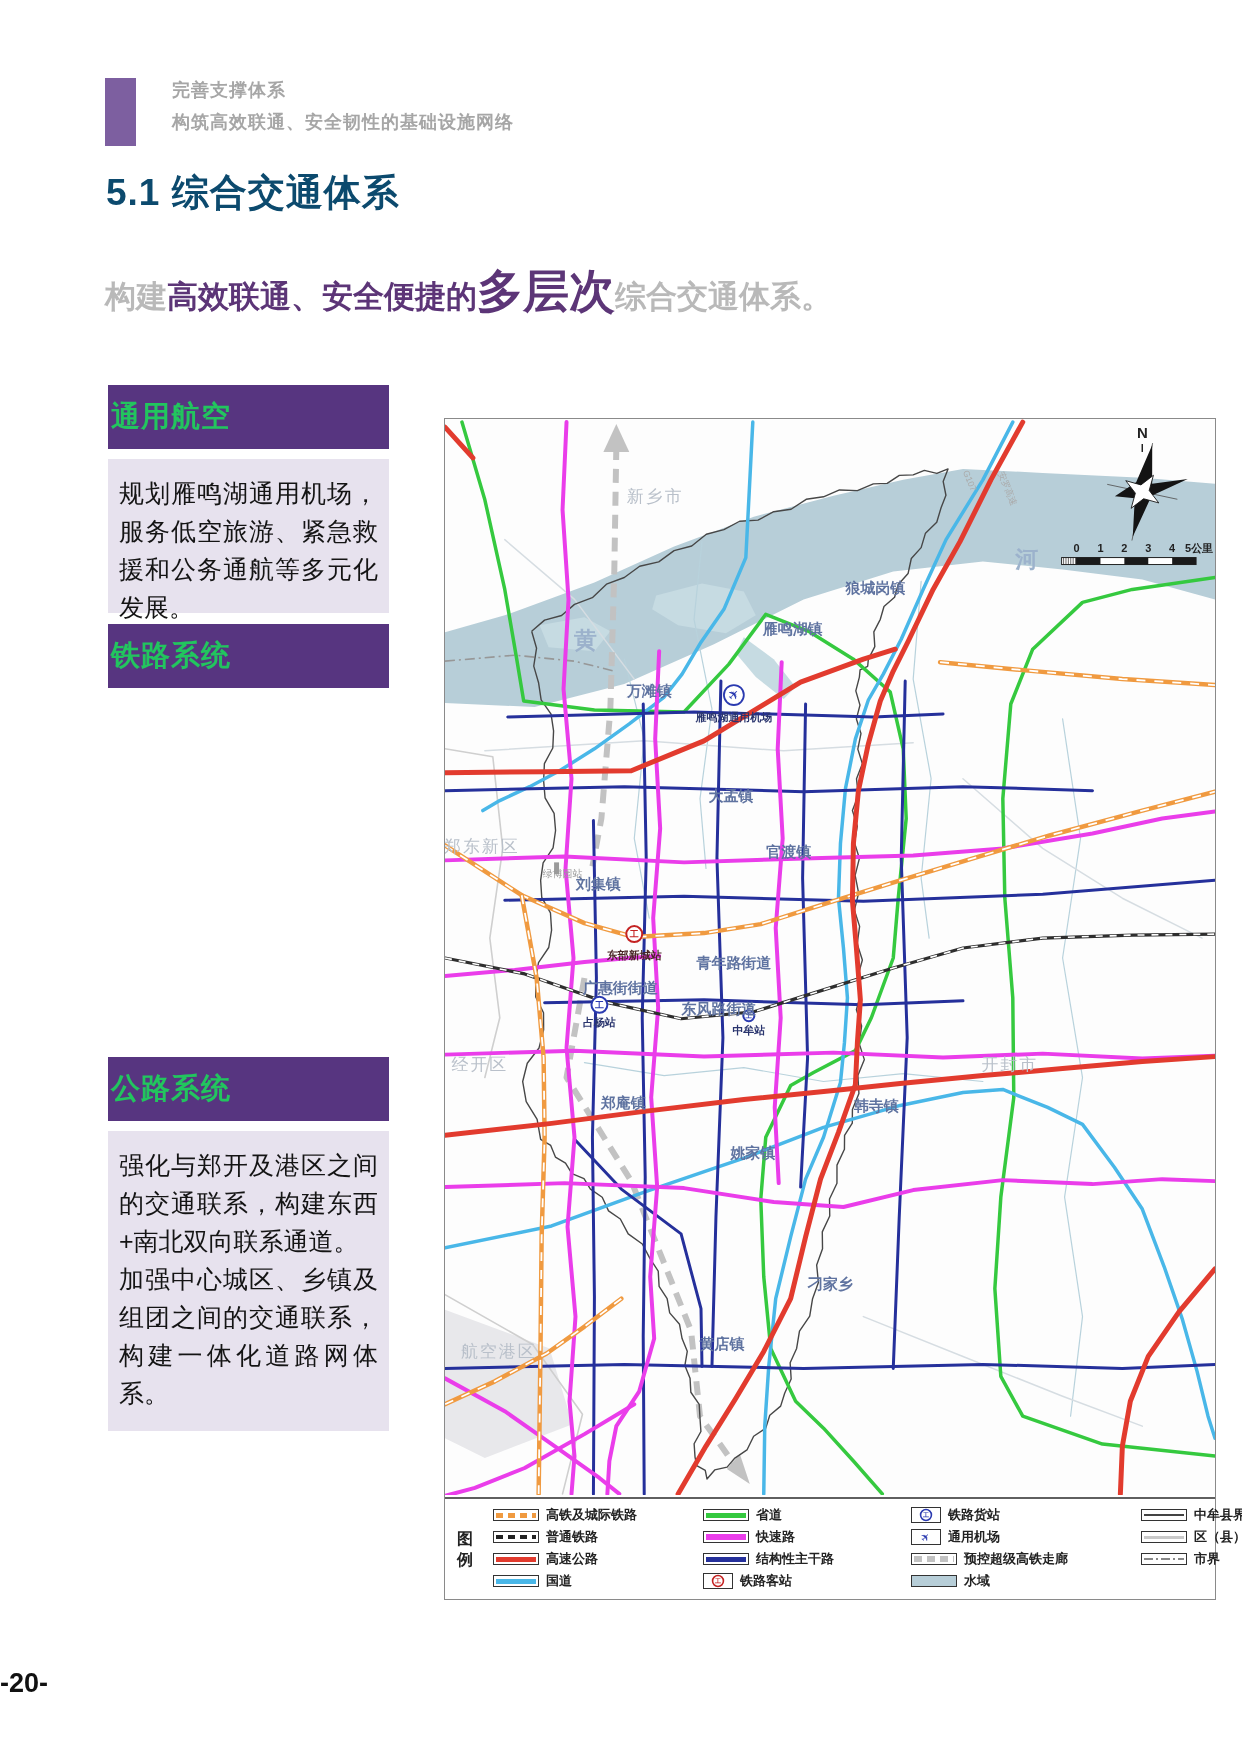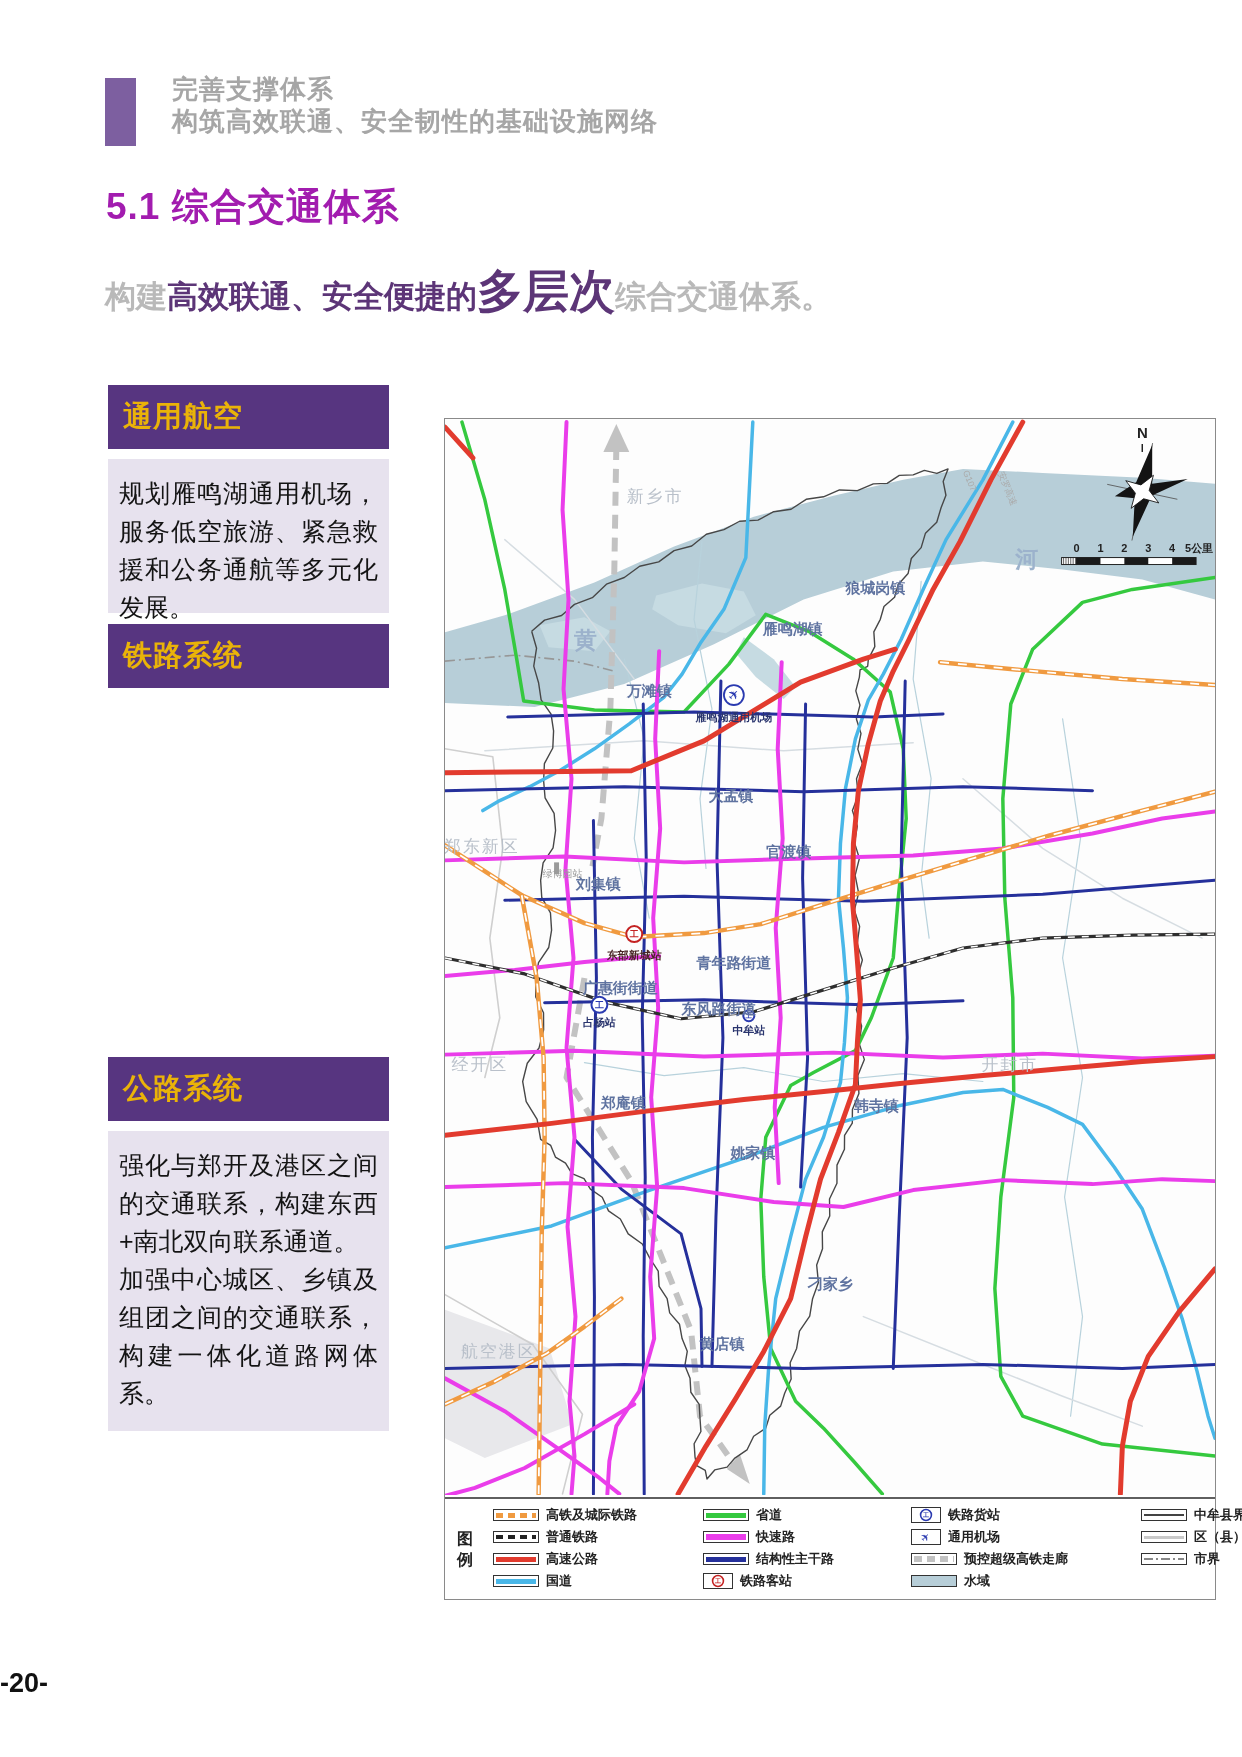--- a/index.html
+++ b/index.html
@@ -1,27 +1,27 @@
 <!DOCTYPE html>
 <html><head>
 <meta charset="utf-8">
 <style>
   html,body{margin:0;padding:0;background:#e9e9e9;}
   .page{position:relative;width:1242px;height:1757px;background:#ffffff;margin:0 auto;
         font-family:"Liberation Sans",sans-serif;overflow:hidden;}
   .eyebrow-square{position:absolute;left:105px;top:78px;width:31px;height:68px;background:#7d5fa0;}
   .eyebrow-text{position:absolute;left:172px;top:74px;font-family:"Liberation Serif",serif;
-        font-weight:bold;color:#a6a6a6;font-size:26px;line-height:32px;letter-spacing:1px;}
-  .section-title{position:absolute;left:106px;top:182px;font-size:37px;font-weight:bold;color:#a21caf;letter-spacing:1px;}
+        font-weight:bold;color:#a6a6a6;font-size:18px;line-height:32px;letter-spacing:1px;}
+  .section-title{position:absolute;left:106px;top:168px;font-size:37px;font-weight:bold;color:#0c4a6e;letter-spacing:1px;}
   .subtitle{position:absolute;left:105px;top:262px;width:1000px;line-height:58px;white-space:nowrap;}
   .sub-gray{color:#b9b9b9;font-size:31px;font-weight:bold;}
   .sub-purple{color:#5c3577;font-size:31px;font-weight:bold;}
   .sub-big{color:#5c3577;font-size:46px;font-weight:bold;text-align:right;}
-  .sb-h{position:absolute;left:108px;width:281px;height:64px;background:#573580;color:#eab308;
-        font-size:29px;font-weight:bold;display:flex;align-items:center;padding-left:15px;
+  .sb-h{position:absolute;left:108px;width:281px;height:64px;background:#573580;color:#22c55e;
+        font-size:29px;font-weight:bold;display:flex;align-items:center;padding-left:3px;
         box-sizing:border-box;letter-spacing:1px;}
   .sb-b{position:absolute;left:108px;width:281px;background:#e7e2ee;color:#141414;font-size:25px;
         line-height:38px;padding:15px 11px;box-sizing:border-box;text-align:justify;white-space:pre-line;}
   #body-1{top:459px;height:154px;}
   #head-1{top:385px;}
   #head-2{top:624px;}
   #body-2{top:698px;height:344px;}
   #head-3{top:1057px;}
   #body-3{top:1131px;height:300px;}
   .map-wrap{position:absolute;left:444px;top:418px;width:772px;height:1182px;border:1px solid #8a8a8a;

